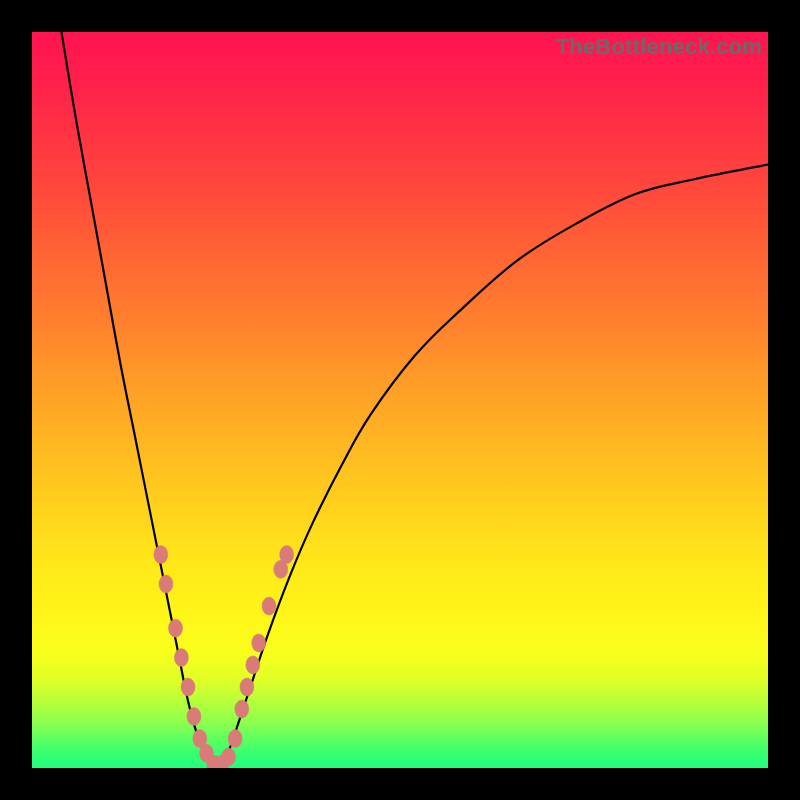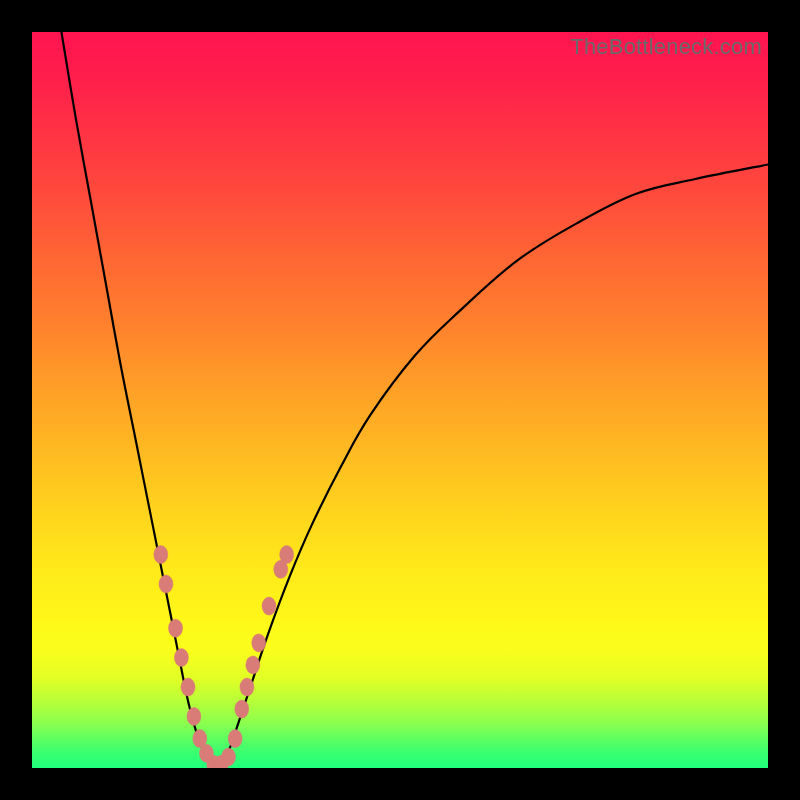--- a/index.html
+++ b/index.html
@@ -39,20 +39,21 @@
       #ffe71a 72%,
       #fff618 79%,
       #fafe1c 84%,
       #e0ff26 88%,
       #b6ff3a 91%,
       #8aff4f 94%,
       #5eff60 96%,
       #38ff71 98%,
       #20ff7c 100%
     );
+    font-weight: bold;
   }
   .watermark {
     position: absolute;
     top: 2px;
     right: 6px;
     color: #6a6a6a;
     font-size: 22px;
     letter-spacing: 0.2px;
     user-select: none;
   }

